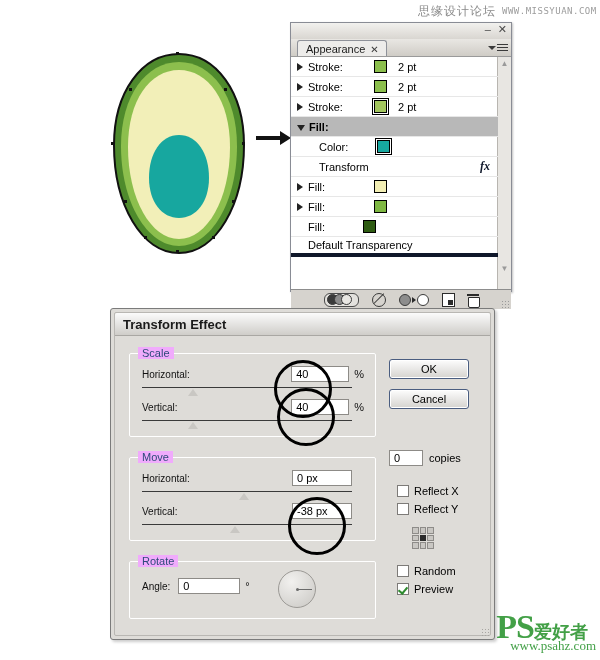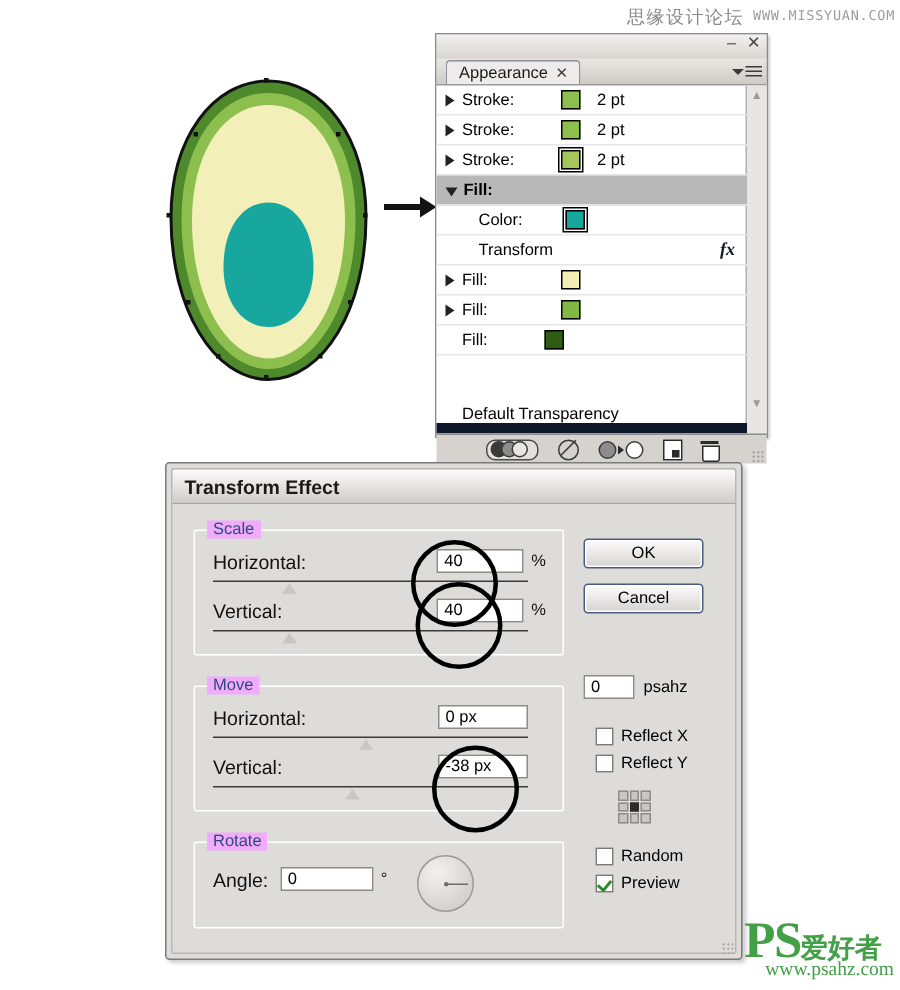--- a/index.html
+++ b/index.html
@@ -44,21 +44,21 @@
   #panel-body{background:#ffffff;border-top:1px solid #9a9a9a;height:232px;position:relative;}
   .scrollcol{position:absolute;right:0;top:0;bottom:0;width:13px;background:#e8e6e2;border-left:1px solid #b8b5b0;}
   .scrollcol .arw{width:13px;height:13px;display:flex;align-items:center;justify-content:center;color:#9a9a9a;font-size:8px;}
   .scrollcol .arw.top{position:absolute;top:0;}
   .scrollcol .arw.bot{position:absolute;bottom:14px;}
   .rows{position:absolute;left:0;top:0;right:13px;}
 
   .prow{height:20px;display:flex;align-items:center;border-bottom:1px solid #e7e7e7;padding-left:6px;box-sizing:border-box;position:relative;}
   .prow.hdr{font-weight:bold;border-bottom:1px solid #000;height:21px;}
   .prow.sel{background:#b8b8b8;font-weight:bold;}
-  .prow.plain{border-bottom:7px solid #0f172a;margin-top:32px;}
+  .prow.plain{border-bottom:4px solid #0f172a;}
   .prow .lbl{width:66px;font-size:11px;}
   .prow .lbl.ind{padding-left:22px;width:58px;}
   .disc{width:0;height:0;border-top:4px solid transparent;border-bottom:4px solid transparent;border-left:6px solid #222;margin-right:5px;}
   .disc.open{border-left:4px solid transparent;border-right:4px solid transparent;border-top:6px solid #222;border-bottom:none;margin:2px 4px 0 0;}
   .spacer{width:11px;display:inline-block;}
   .sw{width:13px;height:13px;border:1px solid #000;box-sizing:border-box;}
   .sw.dbl{outline:1px solid #000;outline-offset:1px;}
   .pt{margin-left:11px;font-size:11px;}
   .fx{position:absolute;right:8px;font-family:"Liberation Serif",serif;font-style:italic;font-weight:bold;font-size:12px;color:#0f172a;}
   .thumbicon{width:13px;height:13px;border:1px solid #1c1c1c;box-sizing:border-box;margin-right:6px;position:relative;background:#cfe0a8;}
@@ -91,21 +91,21 @@
        border-radius:3px;box-sizing:border-box;padding:3px;}
   #dlg-inner{border:1px solid #b9b7b3;height:100%;box-sizing:border-box;background:#dedcd8;border-radius:2px;}
   #dlg-title{height:22px;background:linear-gradient(#fbfbfb,#cfcdc9);
              border-bottom:1px solid #a9a7a3;display:flex;align-items:center;
              padding-left:8px;font-weight:bold;font-size:13px;color:#1a1a1a;
              border-radius:2px 2px 0 0;}
   .group{position:absolute;border:1px solid #ffffff;border-radius:2px;}
   .group:before{content:"";position:absolute;left:-1px;top:-1px;right:-1px;bottom:-1px;border:1px solid #a5a3a0;border-radius:2px;z-index:-1;}
   .glabel{position:absolute;top:-7px;left:8px;background:#f0abfc;padding:0 4px;color:#2d4a7a;font-size:11px;}
   .frow{position:absolute;display:flex;align-items:center;}
-  .frow .flab{font-size:13px;color:#111;}
+  .frow .flab{font-size:10px;color:#111;}
   .fld{height:16px;background:#fff;border:1px solid #8d8b87;box-sizing:border-box;
        display:flex;align-items:center;padding-left:4px;font-size:11px;color:#000;}
   .unit{font-size:11px;margin-left:5px;color:#111;}
   .slider{position:absolute;height:10px;}
   .slider .track{position:absolute;left:0;right:0;top:1px;height:1px;background:#3a3a3a;}
   .slider .thumb{position:absolute;top:3px;width:0;height:0;border-left:5px solid transparent;border-right:5px solid transparent;border-bottom:7px solid #c9c7c3;}
   .slider .thumb:after{content:"";position:absolute;left:-5px;top:0;width:0;height:0;border-left:5px solid transparent;border-right:5px solid transparent;border-bottom:7px solid transparent;}
   .btn{width:78px;height:18px;border:1px solid #4a5d80;background:linear-gradient(#fdfdfd,#d5d3cf);
        border-radius:3px;display:flex;align-items:center;justify-content:center;font-size:11px;color:#000;
        box-shadow:inset 0 0 0 1px #fff;}
@@ -353,21 +353,21 @@
 
     <div class="abs" style="left:278px;top:50px;">
       <span class="btn">OK</span>
     </div>
     <div class="abs" style="left:278px;top:80px;">
       <span class="btn">Cancel</span>
     </div>
 
     <div class="abs" style="left:278px;top:141px;display:flex;align-items:center;gap:6px;">
       <span class="fld" style="width:34px;">0</span>
-      <span style="font-size:11px;">psahz</span>
+      <span style="font-size:11px;">copies</span>
     </div>
 
     <div class="abs cb" style="left:286px;top:176px;">
       <span class="box"></span>
       <span>Reflect X</span>
     </div>
     <div class="abs cb" style="left:286px;top:194px;">
       <span class="box"></span>
       <span>Reflect Y</span>
     </div>

